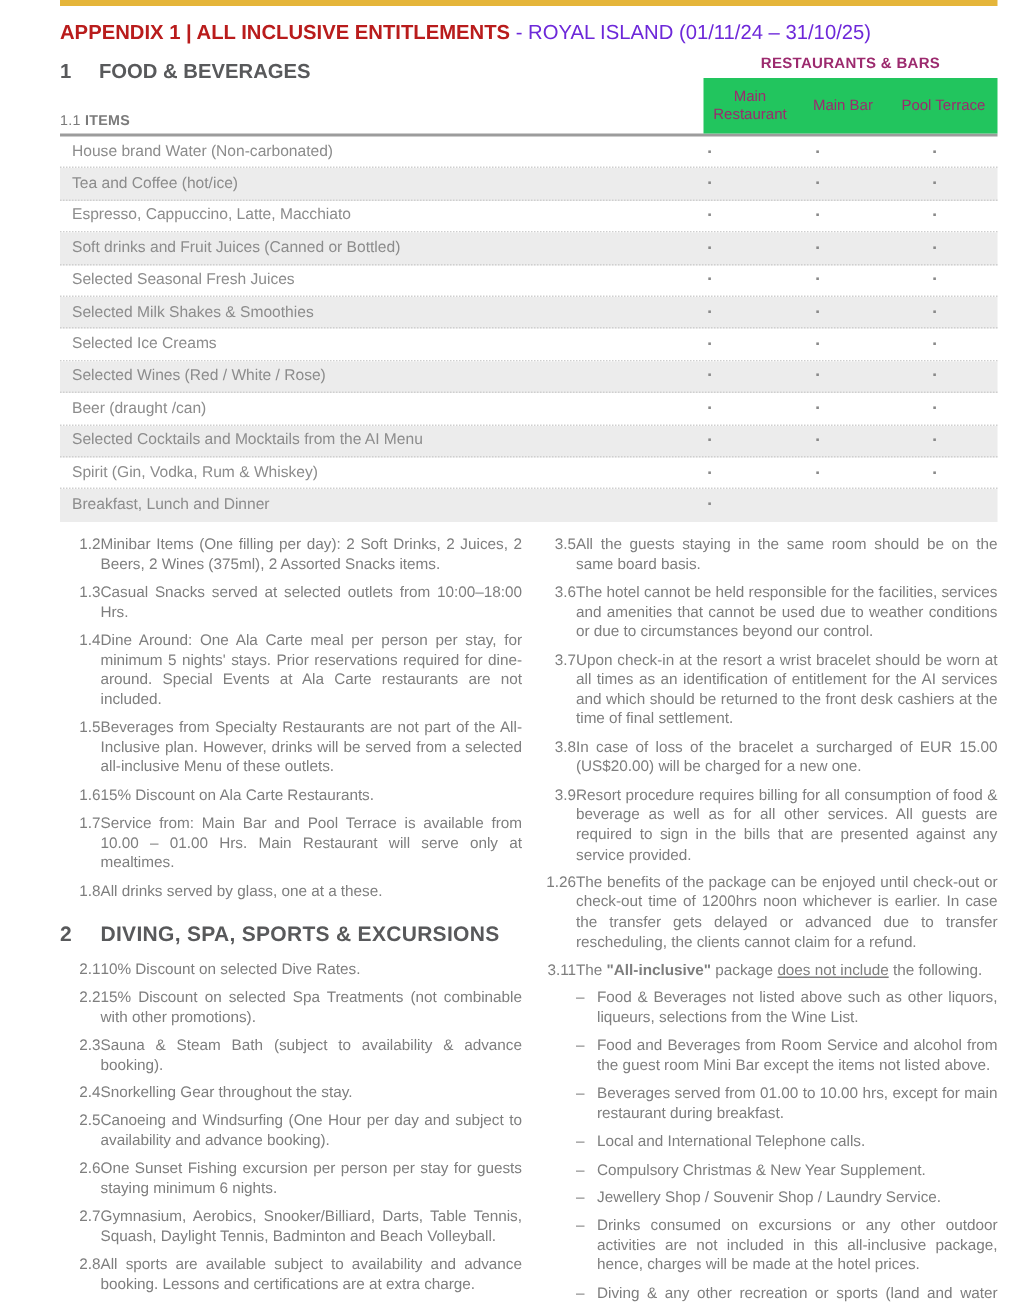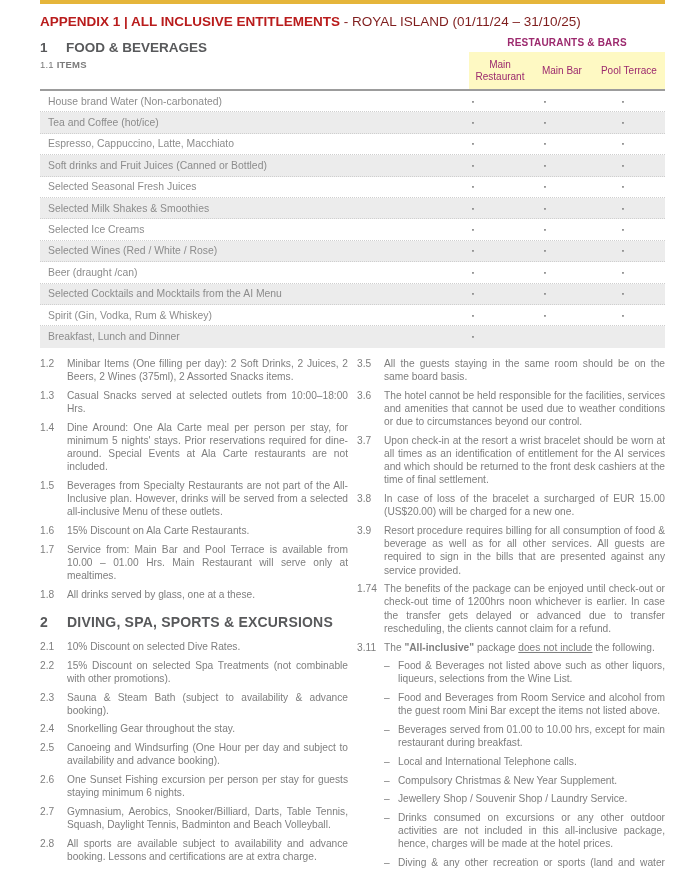--- a/index.html
+++ b/index.html
@@ -6,50 +6,50 @@
   html,body { background:#ffffff; }
   body {
     width:687px; height:869px; overflow:hidden;
     font-family:"Liberation Sans", sans-serif;
     color:#7e7e7e;
   }
   .page { width:687px; height:869px; padding:0 22px 0 40px; }
   .gold-bar { height:4px; background:#e5b53a; }
   .doc-title { margin-top:9px; font-size:13.5px; line-height:17px; white-space:nowrap; }
   .doc-title .t-main { font-weight:bold; color:#b91c1c; }
-  .doc-title .t-sub  { color:#7f1d1d; }
+  .doc-title .t-sub  { color:#6d28d9; }
 
   
   .head-grid { display:flex; justify-content:space-between; margin-top:7px; }
-  .head-left { display:flex; flex-direction:column; justify-content:space-between; padding-bottom:19px; }
+  .head-left { display:flex; flex-direction:column; justify-content:space-between; padding-bottom:3px; }
   .sec-title { font-size:13.5px; font-weight:bold; color:#58595b; margin-top:3px; }
   .sec-title .sec-num { display:inline-block; width:26px; }
   .sub-title { font-size:9.5px; color:#7a7a7a; letter-spacing:.2px; }
   .sub-title .sub-name { font-weight:bold; }
   .head-right { width:196px; text-align:center; }
   .group-hdr { font-size:10px; font-weight:bold; color:#9c2a6e; margin-bottom:4px; letter-spacing:.2px; }
-  .col-box { background:#fef9c3; display:flex; height:37px; }
+  .col-box { background:#22c55e; display:flex; height:37px; }
   .col-hdr { display:flex; align-items:center; justify-content:center; font-size:10px; line-height:11.5px; color:#9c2a6e; padding:2px 4px; }
   .col-1 { width:72px; } .col-2 { width:72px; } .col-3 { width:84px; }
   .thick-line { border-bottom:2px solid #9c9c9c; }
 
   
   .tbl { }
   .tbl-row { display:flex; align-items:center; min-height:21.4px; border-bottom:1px dotted #cfcfcf; }
   .tbl-row:nth-child(even) { background:#ececec; }
   .tbl-row:last-child { border-bottom:none; }
   .row-label { flex:1; font-size:10.4px; color:#8c8c8c; padding-left:8px; }
   .cell { text-align:center; font-size:7px; color:#8a8a8a; line-height:1; }
   .cell.c1 { width:72px; } .cell.c2 { width:72px; } .cell.c3 { width:84px; }
 
   
   .terms-wrap { display:flex; gap:9px; margin-top:9px; }
   .t-col { flex:1; min-width:0; }
   .item { display:flex; margin-bottom:5.5px; font-size:10.2px; line-height:13.2px; color:#7e7e7e; }
-  .item .num { flex:0 0 27px; }
+  .item .num { flex:0 0 27px;text-align:right; }
   .item .txt { flex:1; text-align:justify; }
   .h2 { display:flex; font-size:14px; font-weight:bold; color:#58595b; margin:13px 0 10px 0; letter-spacing:.2px; }
   .h2 .num { flex:0 0 27px; }
   .bullet { display:flex; margin-bottom:5.5px; font-size:10.2px; line-height:13.2px; color:#7e7e7e; padding-left:27px; }
   .bullet .dash { flex:0 0 14px; }
   .bullet .txt { flex:1; text-align:justify; }
   .bold-inline { font-weight:bold; }
   .underline-inline { text-decoration:underline; }
 </style>
 </head>
@@ -245,21 +245,21 @@
         </div>
       <div class="item">
           <span class="num">3.8</span>
           <span class="txt">In case of loss of the bracelet a surcharged of EUR 15.00 (US$20.00) will be charged for a new one.</span>
         </div>
       <div class="item">
           <span class="num">3.9</span>
           <span class="txt">Resort procedure requires billing for all consumption of food &amp; beverage as well as for all other services.  All guests are required to sign in the bills that are presented against any service provided.</span>
         </div>
       <div class="item">
-          <span class="num">1.74</span>
+          <span class="num">1.26</span>
           <span class="txt">The benefits of the package can be enjoyed until check-out or check-out time of 1200hrs noon whichever is earlier. In case the transfer gets delayed or advanced due to transfer rescheduling, the clients cannot claim for a refund.</span>
         </div>
 
       <div class="item">
         <span class="num">3.11</span>
         <span class="txt"><span>The </span><span class="bold-inline">"All-inclusive"</span><span> package </span><span class="underline-inline">does not include</span><span> the following.</span></span>
       </div>
 
       <div class="bullet">
           <span class="dash">–</span>

